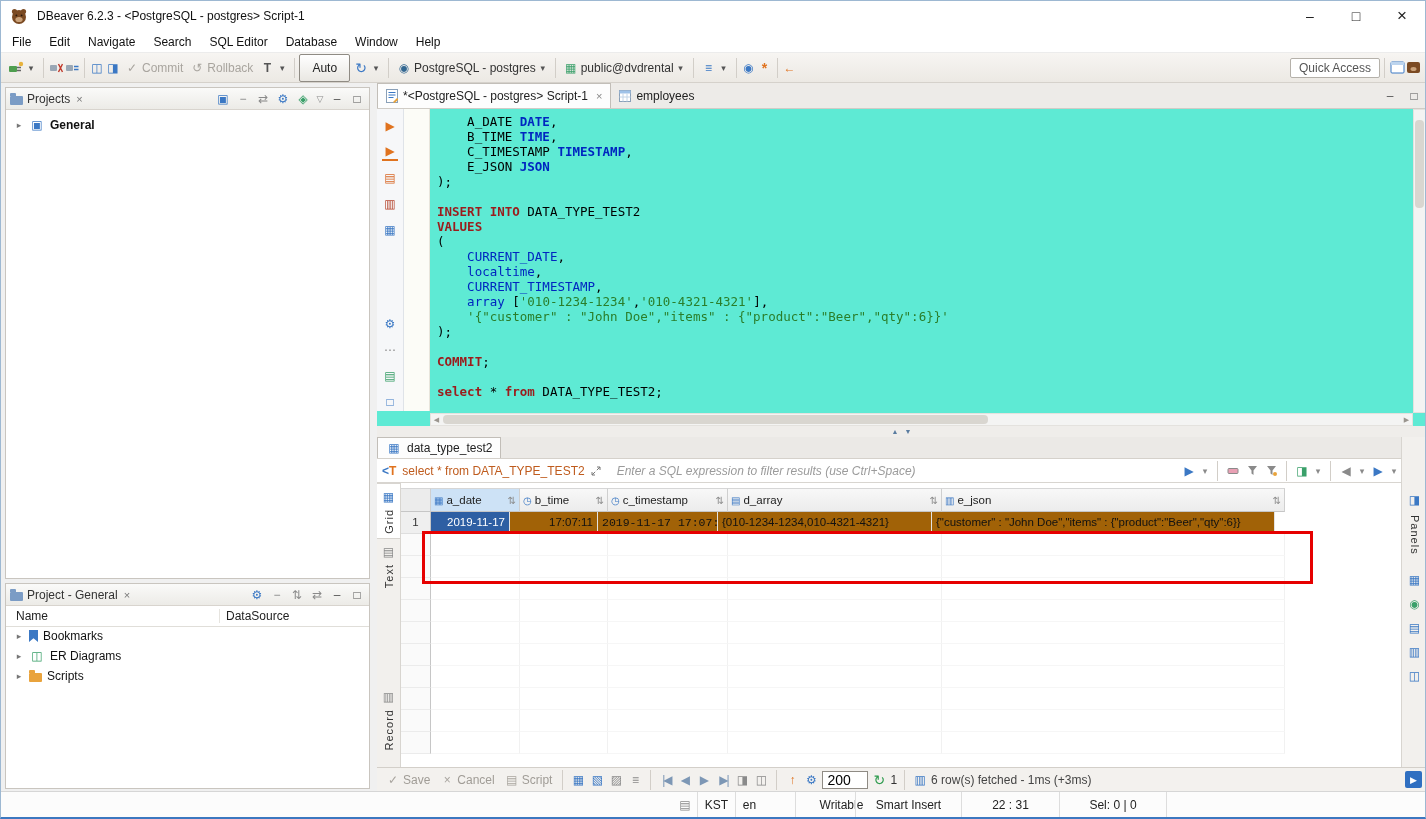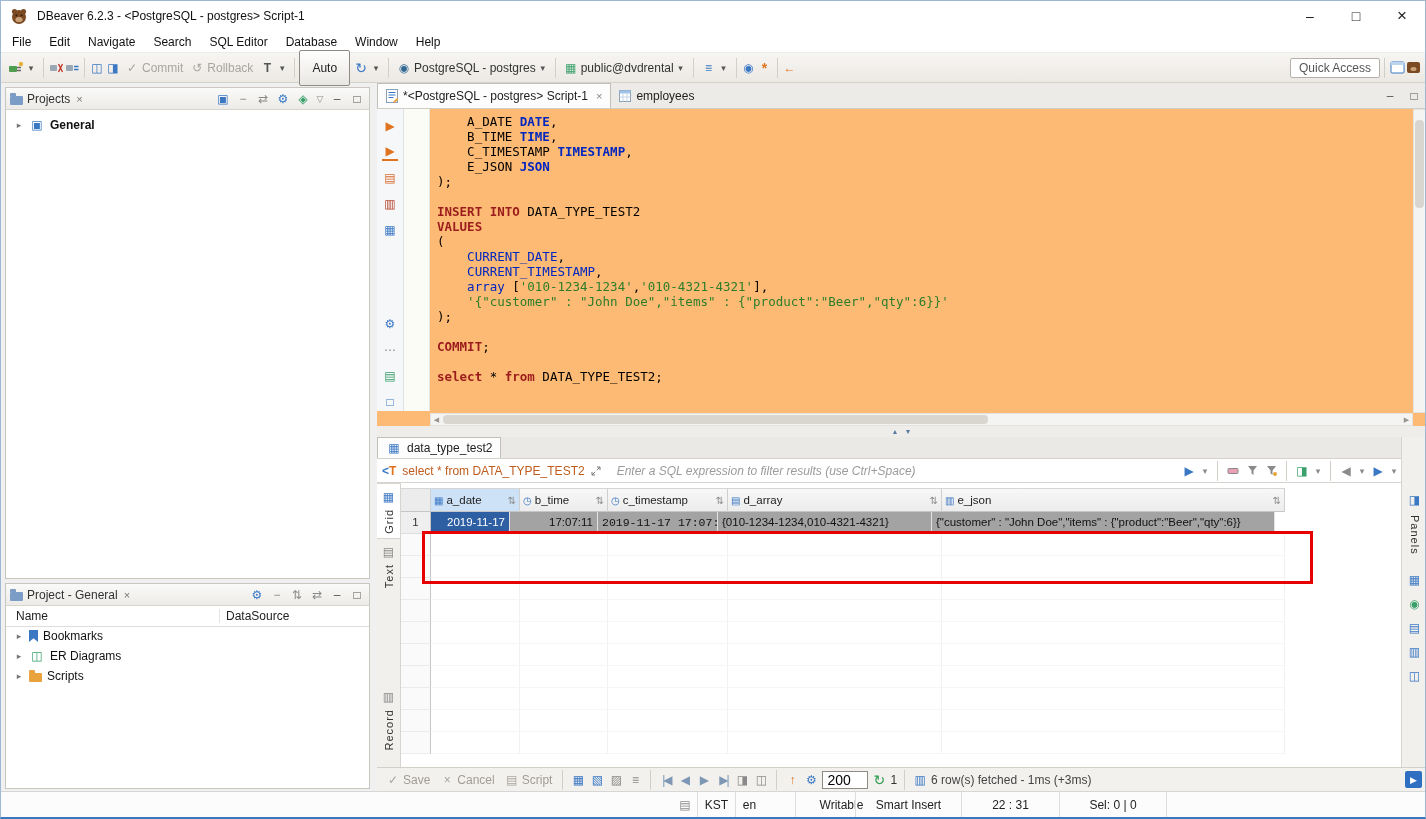--- a/index.html
+++ b/index.html
@@ -22,21 +22,21 @@
   
   #toolbar { position:absolute; left:0; top:52px; width:100%; height:30px;
              background:linear-gradient(#f7f5f2,#ece9e4); border-bottom:1px solid #d5d1cb;
              display:flex; align-items:center; padding:0 4px; }
   .ico { display:inline-flex; align-items:center; justify-content:center; min-width:16px; height:18px; font-size:12px; line-height:18px; }
   .ico.sm { font-size:9px; min-width:10px; }
   .tsep { width:1px; height:20px; background:#d2cec8; margin:0 4px; flex:none; }
   .tbtn { display:inline-flex; align-items:center; gap:2px; padding:0 3px; height:24px; }
   .tbtn .lbl { color:#333; }
   .tbtn.disabled .lbl { color:#a9a59f; }
-  .auto-btn { border:1px solid #8f8b84; border-radius:2px; background:linear-gradient(#fff,#e9e7e2); padding:1px 12px; height:36px; display:flex; align-items:center; color:#222; }
+  .auto-btn { border:1px solid #8f8b84; border-radius:2px; background:linear-gradient(#fff,#e9e7e2); padding:1px 12px; height:28px; display:flex; align-items:center; color:#222; }
   .qa-box { border:1px solid #b5b1aa; border-radius:2px; background:#fff; color:#555; padding:2px 8px; height:20px; display:flex; align-items:center; }
   .c-blue{color:#3b78c4}.c-orange{color:#e0731f}.c-gray{color:#8a8a8a}.c-dgray{color:#555}
   .c-green{color:#3aa06a}.c-red{color:#b5432c}.c-rust{color:#d96a2a}.c-navy{color:#336791}
   .c-ggreen{color:#2e9b4e}.c-steel{color:#7d97b5}.c-dis{color:#a9a59f}
   .spacer { flex:1; }
 
   
   .panel { position:absolute; background:#fff; border:1px solid #c9c5bf; }
   .phead { height:22px; background:linear-gradient(#fafaf9,#ecebe7); border-bottom:1px solid #d8d4ce;
            display:flex; align-items:center; gap:4px; padding:0 4px; }
@@ -44,21 +44,21 @@
   .phead .pclose { color:#777; font-size:11px; margin-left:2px; }
   .folder { width:13px; height:9px; background:#e9a33c; border-radius:1px; position:relative; flex:none; margin-top:3px; }
   .folder::before { content:''; position:absolute; top:-3px; left:0; width:6px; height:3px; background:inherit; border-radius:1px 1px 0 0; }
   .folder.blue { background:#7b9cc5; }
   .bookmark { width:9px; height:12px; background:#3b78c4; flex:none;
               clip-path:polygon(0 0,100% 0,100% 100%,50% 68%,0 100%); }
   .tree-row { display:flex; align-items:center; gap:5px; padding:2px 0 2px 8px; color:#111; }
   .tree-arrow { color:#777; font-size:9px; width:10px; text-align:center; }
 
   
-  #editor-area { position:absolute; left:376px; top:82px; width:1049px; height:354px; background:#fdba74; }
+  #editor-area { position:absolute; left:376px; top:82px; width:1049px; height:354px; background:#5eead4; }
   #editor-tabbar { position:absolute; left:0; top:0; width:100%; height:26px; background:#edebe8; border-bottom:1px solid #d0ccc6; display:flex; align-items:flex-end; }
   .etab { display:flex; align-items:center; gap:5px; height:25px; padding:0 8px; color:#222; }
   .etab.active { background:#fdfdfd; border:1px solid #c2beb8; border-bottom:none; }
   .etab .tclose { color:#888; font-size:11px; margin-left:3px; }
   .tab-corner { position:absolute; right:4px; top:4px; display:flex; gap:8px; color:#666; }
   #editor-rail { position:absolute; left:0; top:26px; width:27px; height:302px; background:#f6f7f9; border-right:1px solid #dfe3e8;
                  display:flex; flex-direction:column; align-items:center; padding-top:8px; gap:8px; }
   #editor-rail .gap { height:98px; }
   #editor-gutter { position:absolute; left:27px; top:26px; width:26px; height:302px; background:#fcfcf7; border-right:1px solid #e8e5dc; }
   #code-area { position:absolute; left:53px; top:26px; width:983px; height:302px; overflow:hidden;
@@ -99,21 +99,21 @@
         display:flex; align-items:center; gap:3px; padding:0 3px; color:#222; flex:none; height:24px; }
   .gh.corner { background:#ececec; }
   .gh.selcol { background:var(--header-selected,#cde2f6); }
   .gh .colname { flex:1; overflow:hidden; white-space:nowrap; }
   .gh .colicon { color:#3b78c4; font-size:10px; }
   .gh .colfilter { color:#8a8a8a; font-size:10px; }
   .grow { display:flex; height:22px; }
   .cell { flex:none; height:22px; line-height:21px; padding:0 4px; white-space:nowrap; overflow:hidden; }
   .cell.rownum { background:#efefef; border-right:1px solid #c6c6c6; border-bottom:1px solid #dedede; text-align:center; padding:0; color:#333; }
   .grow.empty .cell.rownum { background:#fafafa; border-bottom:1px solid #ebebeb; }
-  .cell.val { border-right:1px solid #e3e3e3; border-bottom:1px solid #dcdcdc; color:#111; background:#a3a3a3; }
+  .cell.val { border-right:1px solid #e3e3e3; border-bottom:1px solid #dcdcdc; color:#111; background:#a16207; }
   .cell.val.num { text-align:right; }
   .cell.val.selected { background:var(--selection-blue,#2e5fa3); color:#fff; }
   .cell.blank { border-right:1px solid #f1f1f1; border-bottom:1px solid #f6f6f6; }
   #red-annotation { position:absolute; left:21px; top:48px; width:891px; height:53px; border:3px solid var(--annotation-red,#e60000); z-index:40; pointer-events:none; }
 
   #panels-rail { position:absolute; left:1024px; top:0; width:26px; height:330px; background:#f2f0ed; border-left:1px solid #d8d5d0;
                  display:flex; flex-direction:column; align-items:center; padding-top:54px; gap:6px; }
 
   
   #results-toolbar { position:absolute; left:376px; top:766px; width:1050px; height:24px; background:#f3f1ee; border-top:1px solid #d3cfc9;
@@ -340,20 +340,21 @@
         <div class="code-line"><span class="tok-p">    A_DATE </span><span class="tok-t">DATE</span><span class="tok-p">,</span></div>
         <div class="code-line"><span class="tok-p">    B_TIME </span><span class="tok-t">TIME</span><span class="tok-p">,</span></div>
         <div class="code-line"><span class="tok-p">    C_TIMESTAMP </span><span class="tok-t">TIMESTAMP</span><span class="tok-p">,</span></div>
         <div class="code-line"><span class="tok-p">    E_JSON </span><span class="tok-t">JSON</span></div>
         <div class="code-line"><span class="tok-p">);</span></div>
         <div class="code-line"> </div>
         <div class="code-line"><span class="tok-k">INSERT INTO</span><span class="tok-p"> DATA_TYPE_TEST2</span></div>
         <div class="code-line"><span class="tok-k">VALUES</span></div>
         <div class="code-line"><span class="tok-p">(</span></div>
         <div class="code-line"><span class="tok-p">    </span><span class="tok-f">CURRENT_DATE</span><span class="tok-p">,</span></div>
+        <div class="code-line"><span class="tok-p">    </span><span class="tok-f">localtime</span><span class="tok-p">,</span></div>
         <div class="code-line"><span class="tok-p">    </span><span class="tok-f">CURRENT_TIMESTAMP</span><span class="tok-p">,</span></div>
         <div class="code-line"><span class="tok-p">    </span><span class="tok-f">array</span><span class="tok-p"> [</span><span class="tok-s">'010-1234-1234'</span><span class="tok-p">,</span><span class="tok-s">'010-4321-4321'</span><span class="tok-p">],</span></div>
         <div class="code-line"><span class="tok-p">    </span><span class="tok-s">'{"customer" : "John Doe","items" : {"product":"Beer","qty":6}}'</span></div>
         <div class="code-line"><span class="tok-p">);</span></div>
         <div class="code-line"> </div>
         <div class="code-line"><span class="tok-k">COMMIT</span><span class="tok-p">;</span></div>
         <div class="code-line"> </div>
         <div class="code-line"><span class="tok-k">select</span><span class="tok-p"> * </span><span class="tok-k">from</span><span class="tok-p"> DATA_TYPE_TEST2;</span></div>
       </div>
 

